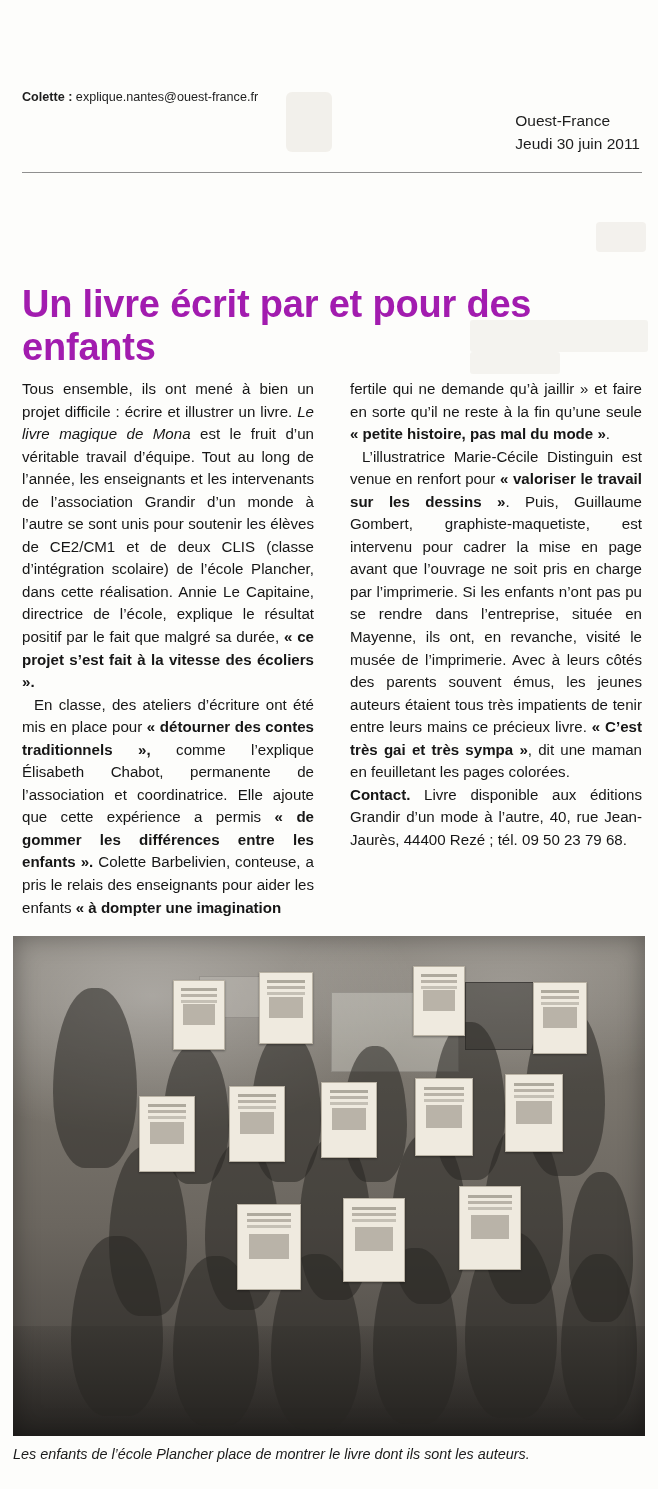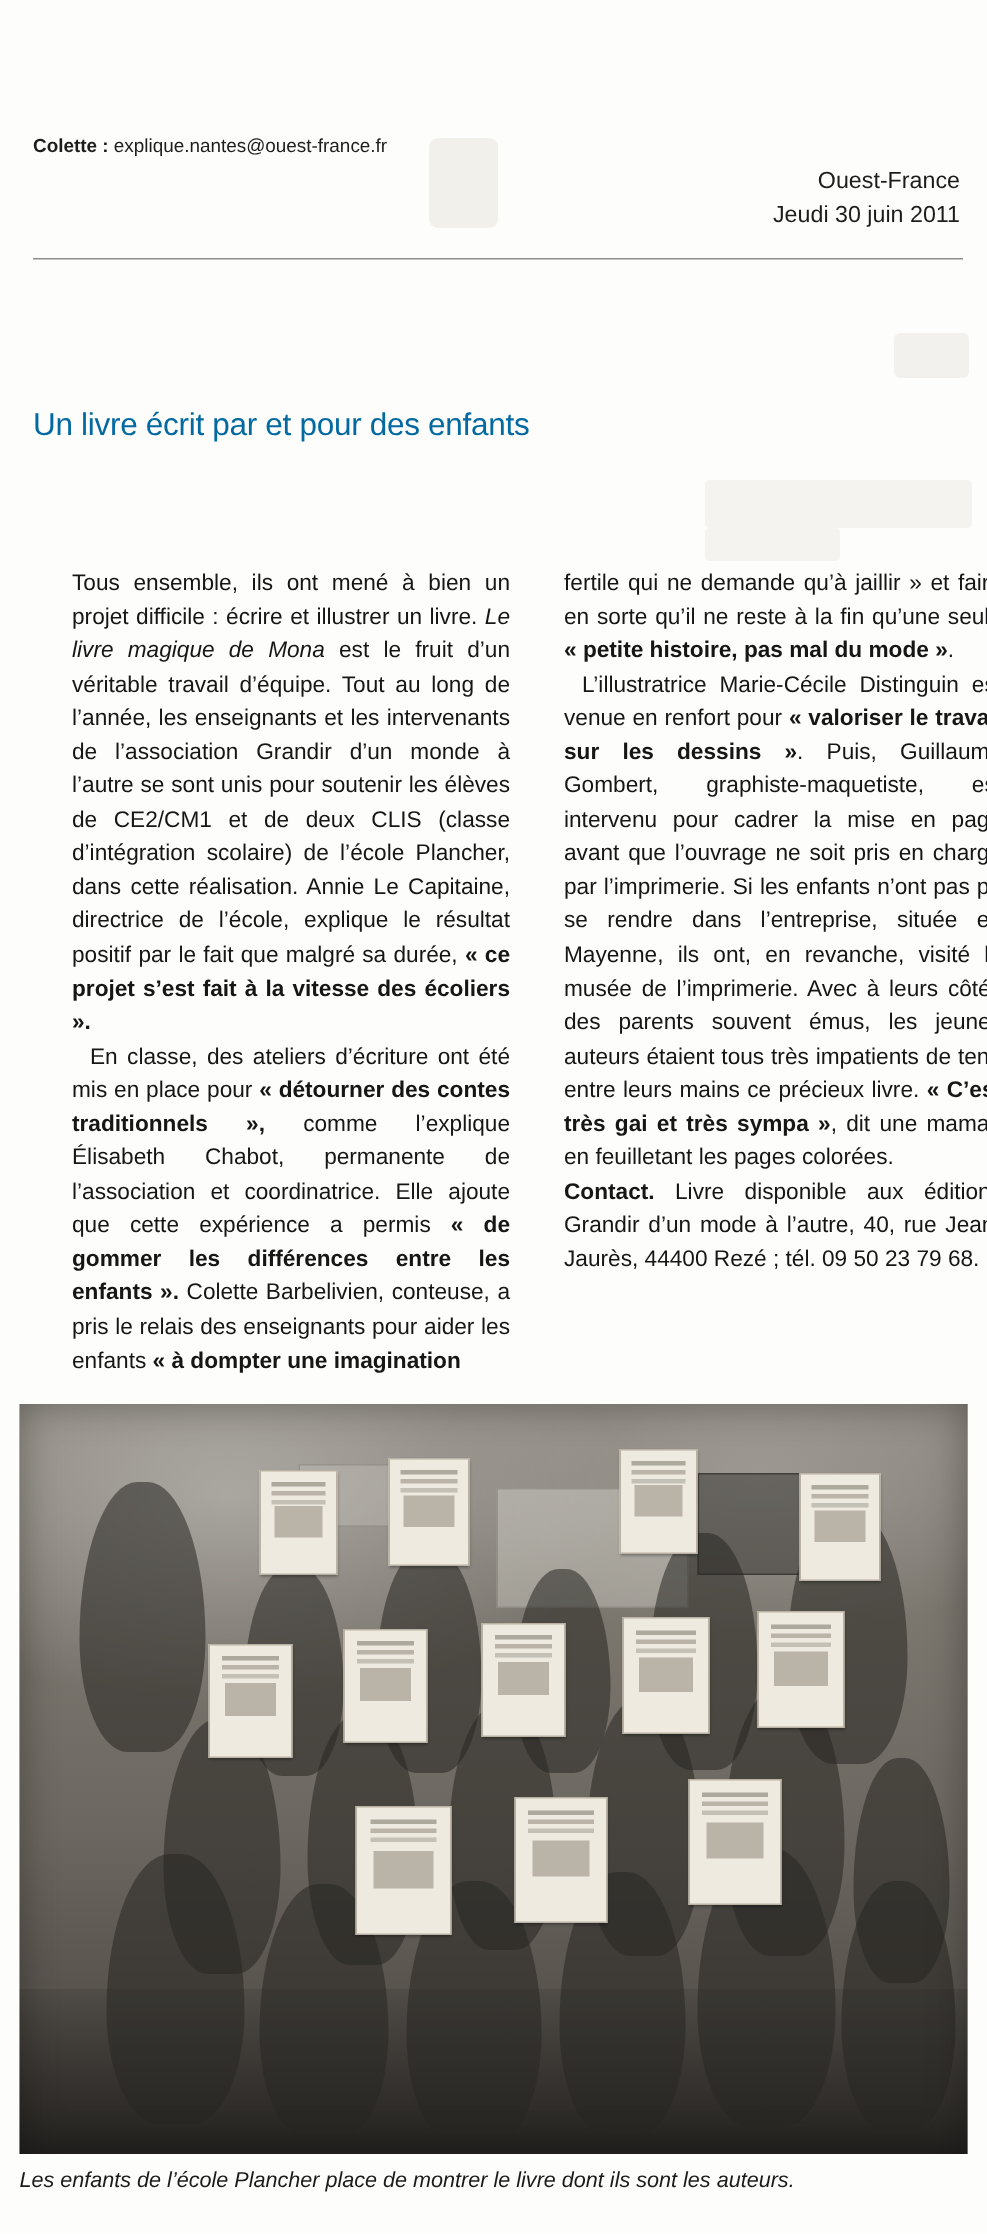--- a/index.html
+++ b/index.html
@@ -41,21 +41,21 @@
   .masthead-left .ln {
     white-space: nowrap;
   }
   .masthead-left b {
     font-weight: bold;
   }
   .masthead-right {
     position: absolute;
     right: 2px;
     top: 21px;
-    text-align: right;
+    text-align: left;
     font-size: 15.5px;
     line-height: 23px;
     color: #1d1d1d;
   }
   .rule {
     position: absolute;
     left: 22px;
     right: 16px;
     top: 172px;
     height: 1px;
@@ -73,24 +73,24 @@
   .smudge.s2 { left: 596px; top: 222px; width: 50px; height: 30px; border-radius: 4px; opacity:.5;}
   .smudge.s3 { left: 470px; top: 320px; width: 178px; height: 32px; border-radius: 3px; opacity:.45;}
   .smudge.s4 { left: 470px; top: 352px; width: 90px; height: 22px; border-radius: 3px; opacity:.45;}
 
   
   .headline {
     position: absolute;
     left: 22px;
     top: 258px;
     width: 620px;
-    font-size: 21px;
-    font-weight: normal;
+    font-size: 38px;
+    font-weight: bold;
     letter-spacing: -0.2px;
-    color: #0369a1;
+    color: #a21caf;
   }
   .standfirst {
     position: absolute;
     left: 25px;
     top: 305px;
     width: 600px;
     font-size: 17.4px;
     line-height: 25px;
     color: #2a2a2a;
   }
@@ -104,21 +104,20 @@
   }
   .col {
     position: absolute;
     top: 0;
     width: 292px;
     font-size: 15.1px;
     line-height: 22.55px;
     text-align: justify;
     color: #161616;
     hyphens: auto;
-    margin-left: 26px;
   }
   .col.left { left: 0; }
   .col.right { left: 328px; }
   .col p { margin: 0; }
   .col p.indent { text-indent: 12px; }
   .col .bold { font-weight: bold; }
   .col .ital { font-style: italic; }
   .contact-block {
     margin-top: 21px;
   }

